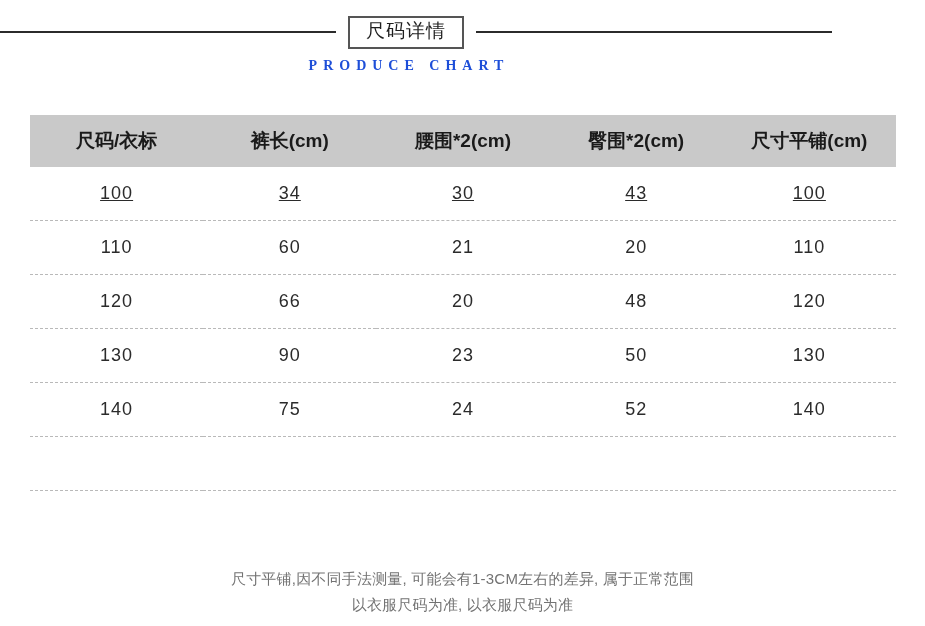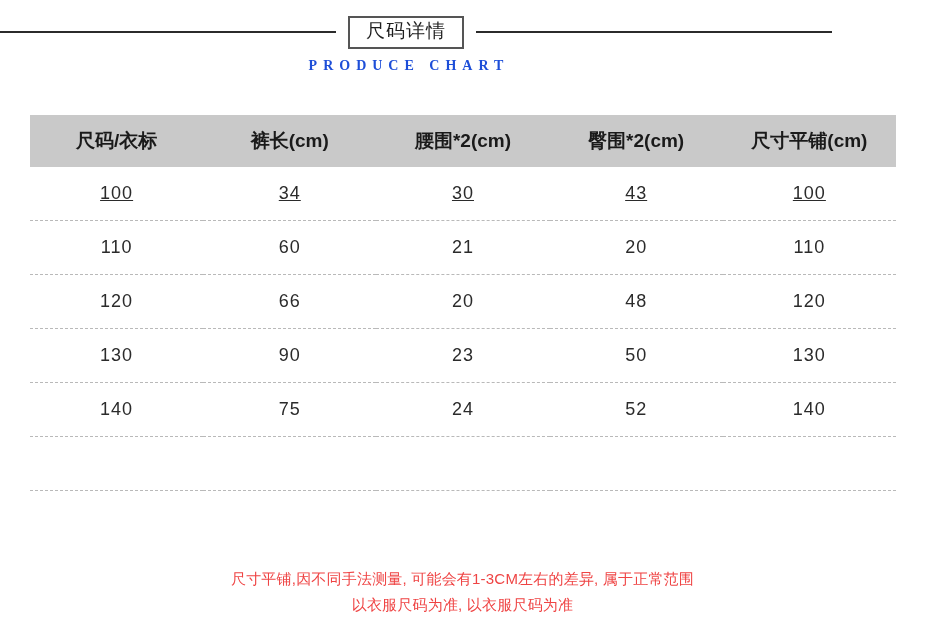--- a/index.html
+++ b/index.html
@@ -109,21 +109,21 @@
   
   .notes {
     position: absolute;
     left: 0;
     top: 566px;
     width: 925px;
     text-align: center;
   }
   .notes div {
     font-size: 15px;
-    color: #ef4444;
+    color: #737373;
     line-height: 26px;
     letter-spacing: 0.2px;
   }
 </style>
 </head>
 <body>
 
 <div class="page">
 
   <div class="header">

